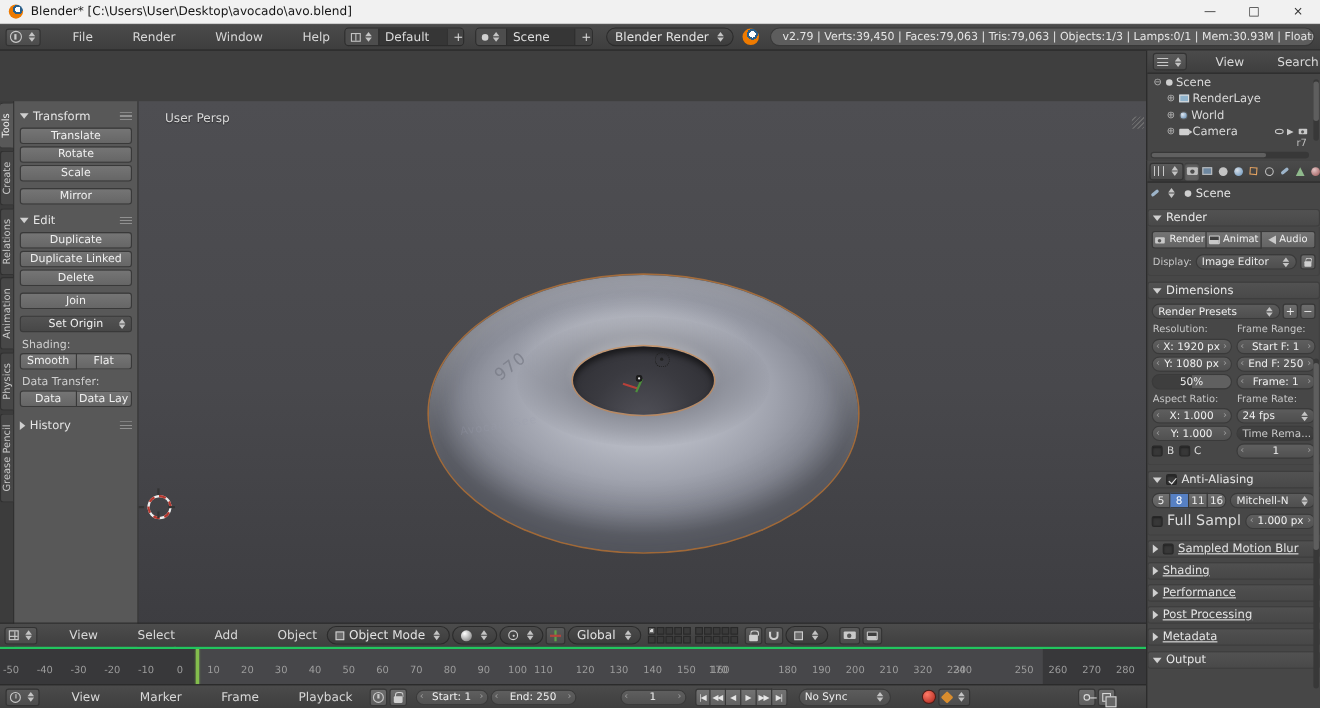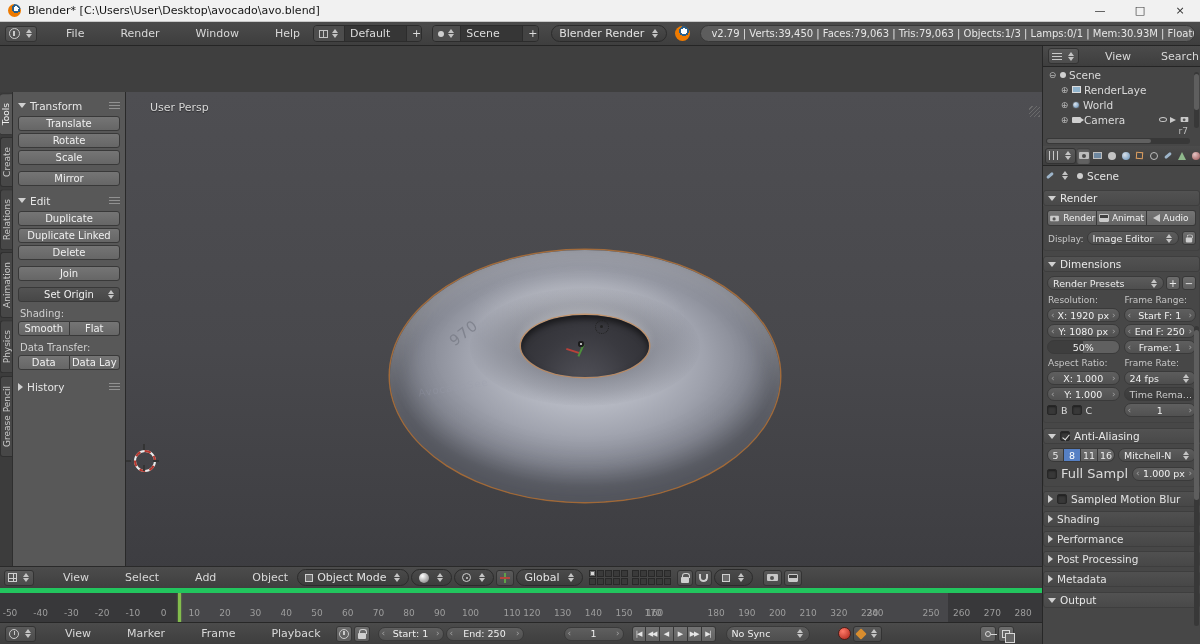--- a/index.html
+++ b/index.html
@@ -136,21 +136,21 @@
   .lock-icon{width:8px;height:6px;background:#cfcfcf;border-radius:1px;position:relative;margin-top:4px;}
   .lock-icon::before{content:"";position:absolute;left:1px;top:-4px;width:6px;height:4px;border:1.5px solid #cfcfcf;border-bottom:none;border-radius:3px 3px 0 0;}
   .magnet-icon{width:9px;height:8px;border:2px solid #cfcfcf;border-bottom:none;border-radius:5px 5px 0 0;transform:rotate(180deg);}
   .snapcube-icon{width:8px;height:8px;border:1px solid #cfcfcf;background:#6c6c6c;}
   .cam-icon{width:11px;height:7px;background:#c9c9c9;border-radius:1px;position:relative;}
   .cam-icon::after{content:"";position:absolute;left:3px;top:1.5px;width:4px;height:4px;border-radius:50%;background:#555;}
   .clap-icon{width:10px;height:8px;background:linear-gradient(#3f3f3f 0 3px,#c9c9c9 3px);border:1px solid #c9c9c9;border-radius:1px;}
   .spk-icon{width:0;height:0;border-top:4px solid transparent;border-bottom:4px solid transparent;border-right:7px solid #c9c9c9;}
 
   
-  .tl-ruler{left:0;top:588px;width:1042px;height:34px;background:#38383a;border-top:5px solid #22c55e;overflow:hidden;}
+  .tl-ruler{left:0;top:588px;width:1042px;height:34px;background:#38383a;border-top:2px solid #22c55e;overflow:hidden;}
   .tl-range{position:absolute;left:179px;top:0;width:769px;height:34px;background:#47474a;}
   .tick{position:absolute;top:15px;font-size:9px;color:#9d9d9d;transform:translateX(-50%);}
   .cframe{position:absolute;left:178px;top:0;width:2.5px;height:34px;background:#83bd4d;box-shadow:0 0 2px rgba(131,189,77,.8);}
   .tl-header{left:0;top:622px;width:1042px;height:22px;background:linear-gradient(#4b4b4b,#3e3e3e);
     border-top:1px solid #272727;display:flex;align-items:center;padding:0 5px;gap:2px;}
   .clock-icon{width:10px;height:10px;border-radius:50%;border:1.5px solid #c9c9c9;position:relative;}
   .clock-icon::after{content:"";position:absolute;left:3.5px;top:1.5px;width:1.5px;height:3.5px;background:#c9c9c9;}
   .iconbtn{height:16px;min-width:16px;display:flex;align-items:center;justify-content:center;
     background:linear-gradient(#6d6d6d,#5d5d5d);border:1px solid #373737;border-radius:3px;padding:0 2px;}
   .transport{display:flex;margin-left:6px;}
@@ -231,21 +231,21 @@
   .segrow{display:flex;align-items:center;gap:3px;}
   .segbtns{display:flex;}
   .segbtn{width:17px;height:14px;display:flex;align-items:center;justify-content:center;font-size:9.5px;color:#ececec;
     background:linear-gradient(#6e6e6e,#5f5f5f);border:1px solid #383838;border-left-width:0;}
   .segbtn:first-child{border-radius:7px 0 0 7px;border-left-width:1px;}
   .segbtn:last-child{border-radius:0 7px 7px 0;}
   .segbtn.sel{background:#5680c4;color:#fff;}
   .pathfield{height:15px;margin-top:3px;border-radius:3px;background:#343434;border:1px solid #282828;
     display:flex;align-items:center;padding:0 5px;font-size:9.5px;color:#e2e2e2;}
   .collapsed-row{display:flex;align-items:center;gap:4px;height:16px;margin-top:4px;padding:0 4px;font-size:10.5px;color:#e4e4e4;
-    background:linear-gradient(#505050,#474747);border:1px solid #3e3e3e;border-radius:3px;}
+    background:linear-gradient(#505050,#474747);border:1px solid #3e3e3e;border-radius:3px;text-decoration:underline;}
 </style>
 </head>
 <body>
 
 <div id="app">
 
   <div class="titlebar abs">
     <div class="blogo-s"></div>
     <div class="ttl">Blender* [C:\Users\User\Desktop\avocado\avo.blend]</div>
     <div class="win-btns">
@@ -462,21 +462,21 @@
         <span class="tick" style="left: 194.2px;">10</span>
         <span class="tick" style="left: 224.9px;">20</span>
         <span class="tick" style="left: 255.6px;">30</span>
         <span class="tick" style="left: 286.3px;">40</span>
         <span class="tick" style="left: 317px;">50</span>
         <span class="tick" style="left: 347.7px;">60</span>
         <span class="tick" style="left: 378.4px;">70</span>
         <span class="tick" style="left: 409.1px;">80</span>
         <span class="tick" style="left: 439.8px;">90</span>
         <span class="tick" style="left: 470.5px;">100</span>
-        <span class="tick" style="left: 512px;">110</span>
+        <span class="tick" style="left: 494px;">110</span>
         <span class="tick" style="left: 531.9px;">120</span>
         <span class="tick" style="left: 562.6px;">130</span>
         <span class="tick" style="left: 593.3px;">140</span>
         <span class="tick" style="left: 624px;">150</span>
         <span class="tick" style="left: 654.7px;">160</span>
         <span class="tick" style="left: 653px;">170</span>
         <span class="tick" style="left: 716.1px;">180</span>
         <span class="tick" style="left: 746.8px;">190</span>
         <span class="tick" style="left: 777.5px;">200</span>
         <span class="tick" style="left: 808.2px;">210</span>

